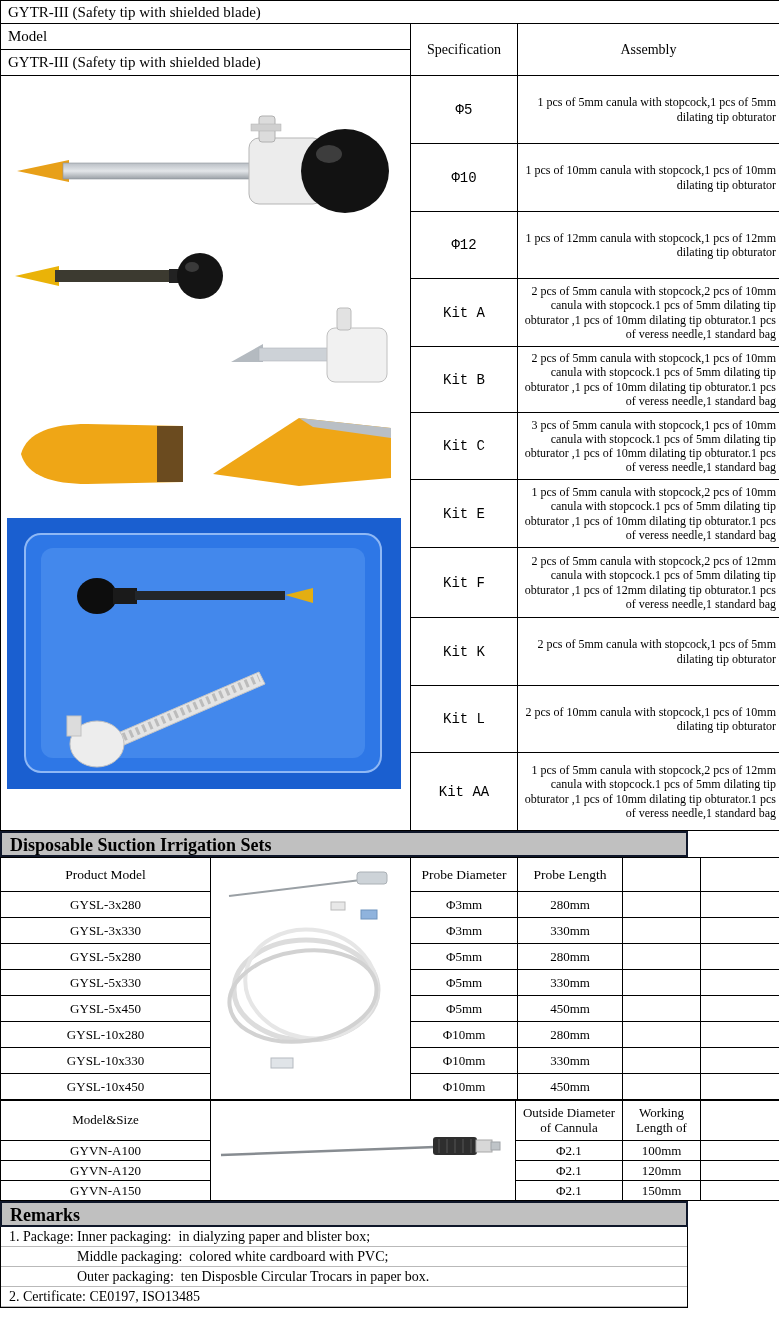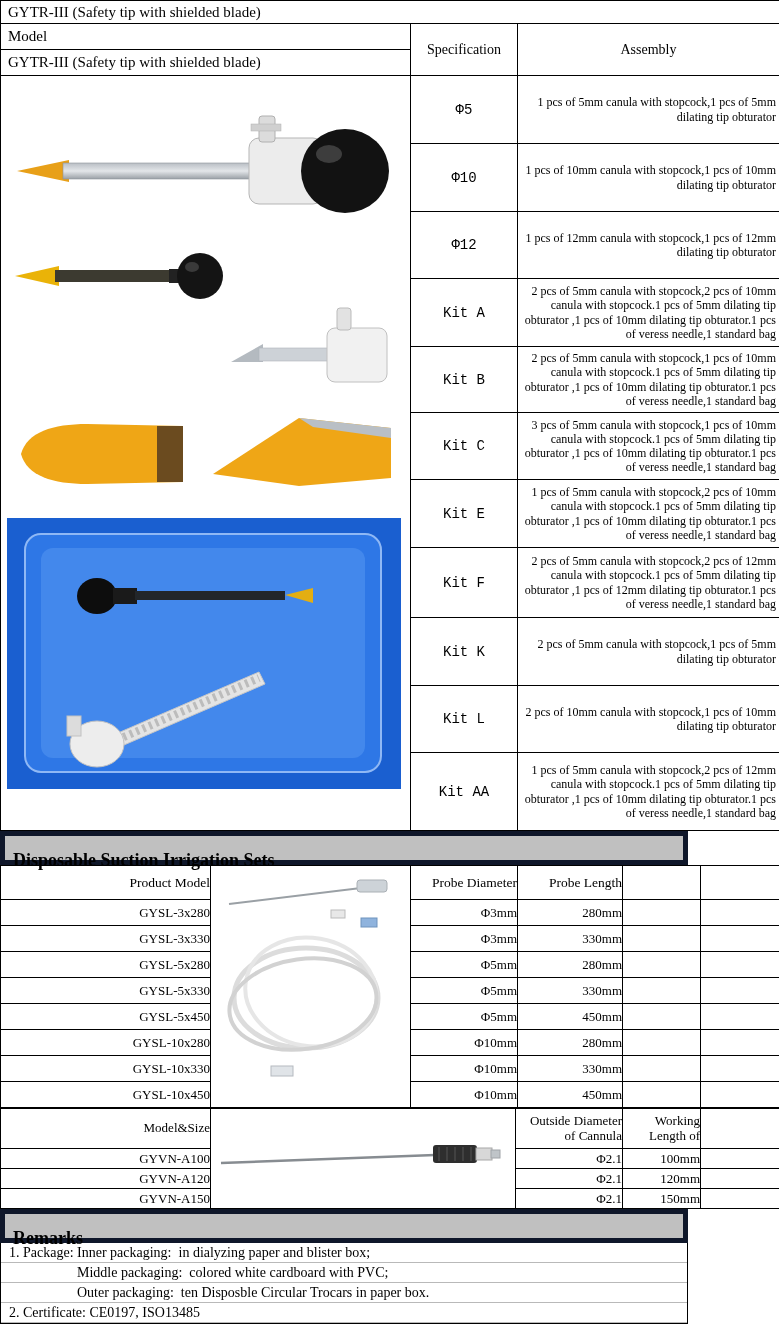--- a/index.html
+++ b/index.html
@@ -5,29 +5,29 @@
   * { margin:0; padding:0; box-sizing:border-box; }
   html,body { background:#fff; }
   body { width:779px; font-family:"Liberation Serif", serif; color:#000; }
   .page { width:688px; }
 
   table { border-collapse:collapse; table-layout:fixed; width:779px; }
   td { border:1px solid #000; overflow:hidden; vertical-align:middle; }
 
   .title-cell { font-size:15px; padding:2px 7px; height:23px; }
   .lbl        { font-size:15px; padding:1px 7px; }
-  .center     { text-align:right; }
+  .center     { text-align:center; }
   .hdr        { font-size:14px; text-align:center; }
   .spec       { font-size:14px; text-align:center;font-family:Liberation Mono, monospace; }
   .asm        { font-size:12px; line-height:1.18; padding:2px 3px; text-align:right; }
   .img-cell   { padding:0; vertical-align:top; background:#fff; }
   .img-cell svg { display:block; }
 
-  .bar { background:#c0c0c0; border:5px solid #0f172a; font-weight:bold;
-         font-size:18px; line-height:24px; height:26px; padding:12px 8px; }
+  .bar { background:#c0c0c0; border:2px solid #0f172a; font-weight:bold;
+         font-size:18px; line-height:24px; height:26px; padding:0 8px; }
 
   .stable td { font-size:13px; }
   .stable .sh td { height:34px; font-size:13.5px; }
   .stable .dr td { height:26px; }
 
   .vtable td { font-size:13px; }
   .vtable .vh td { height:40px; line-height:1.15; }
   .vtable .dr td { height:20px; }
 
   .remarks { border-left:1px solid #000; border-right:1px solid #000; border-bottom:1px solid #000; }

